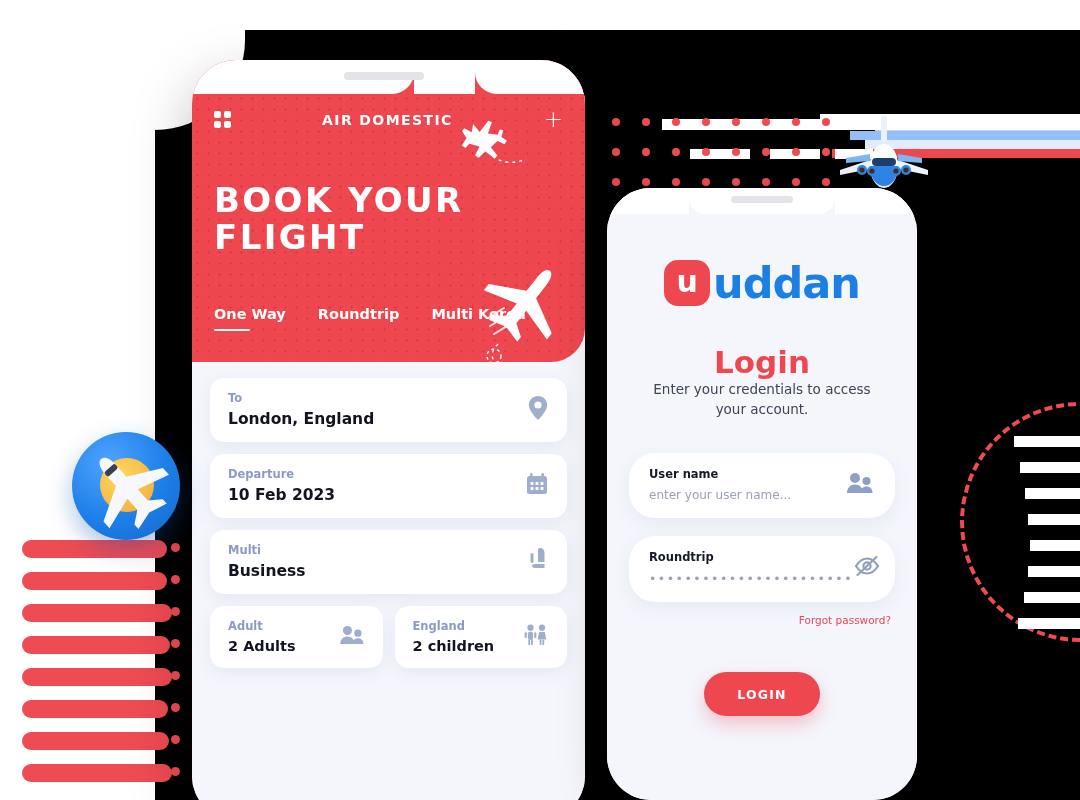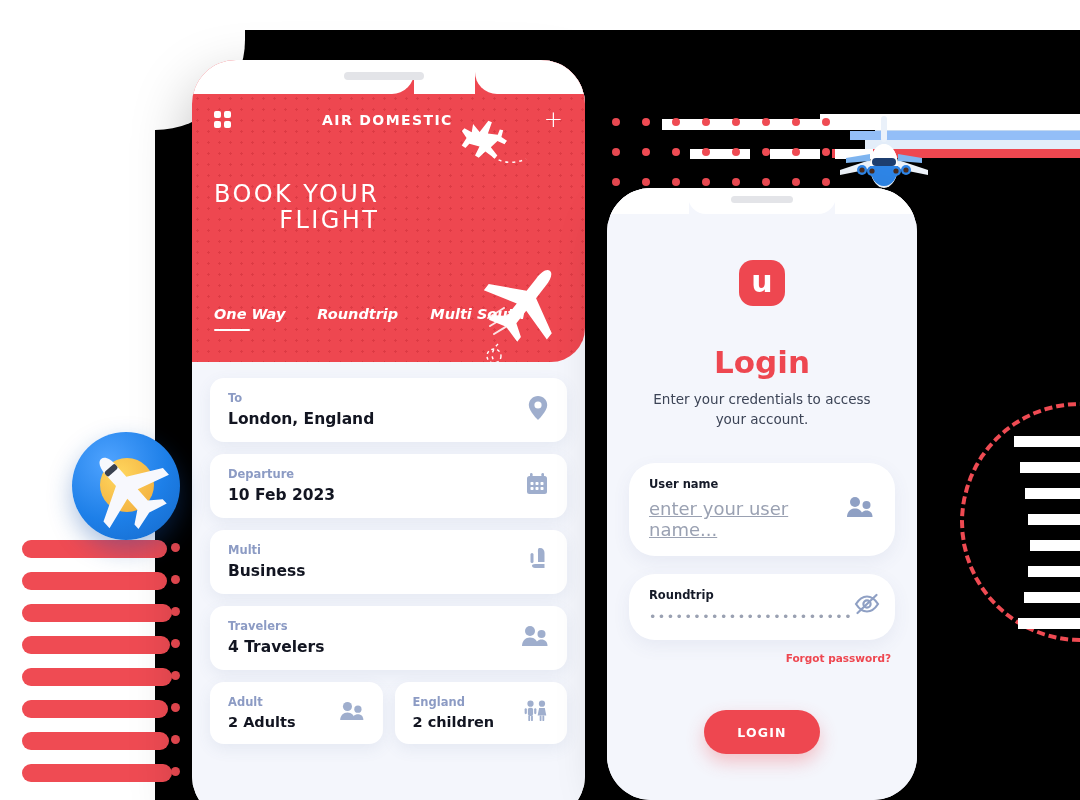--- a/index.html
+++ b/index.html
@@ -125,29 +125,28 @@
   .grid-icon { display: grid; grid-template-columns: 7px 7px; grid-template-rows: 7px 7px; gap: 3px; }
   .grid-icon i { background: #fff; border-radius: 2px; display: block; }
   .topbar-title {
     font-size: 14px; font-weight: 700; letter-spacing: 1.4px; color: #fff;
   }
   .plus-icon { font-size: 23px; line-height: 1; color: #fff; font-weight: 300; }
 
   .hero-title {
     position: absolute; left: 22px; top: 122px;
     color: #fff;
-    font-size: 24px; font-weight: 400; letter-spacing: 2.4px; line-height: 1.08;
+    font-size: 34px; font-weight: 700; letter-spacing: 2.4px; line-height: 1.08;
     text-transform: uppercase;
-    text-align: right;
   }
   .tabs {
     position: absolute; left: 22px; top: 246px; right: 22px;
     display: flex; gap: 32px; align-items: flex-start;
   }
-  .tab { color: #fff; font-size: 14.5px; font-weight: 600; position: relative; padding-bottom: 9px; font-style: italic; }
+  .tab { color: #fff; font-size: 14.5px; font-weight: 600; position: relative; padding-bottom: 9px; }
   .tab.active::after {
     content: ""; position: absolute; left: 0; bottom: 0; width: 36px; height: 2.5px;
     background: #fff; border-radius: 2px;
   }
   .plane-small { position: absolute; left: 262px; top: 55px; }
   .plane-big { position: absolute; left: 288px; top: 200px; }
 
   
   .form-area { padding: 16px 18px 0 18px; }
   .card {
@@ -174,33 +173,33 @@
 
   .brand { margin-top: 72px; display: flex; align-items: center; justify-content: center; gap: 3px; }
   .brand-u {
     width: 46px; height: 46px; background: #EE4750; border-radius: 14px;
     color: #fff; font-size: 30px; font-weight: 800; display: flex; align-items: center; justify-content: center;
     line-height: 1; padding-bottom: 3px;
   }
   .brand-word { color: #1C7FE3; font-size: 43px; font-weight: 800; letter-spacing: -1px; line-height: 1; }
 
   .login-title { text-align: center; color: #EE4750; font-size: 31px; font-weight: 800; margin-top: 38px; }
-  .login-sub { text-align: center; color: #3C4456; font-size: 13.5px; line-height: 1.45; margin-top: 10px; padding: 0 38px; }
+  .login-sub { text-align: center; color: #3C4456; font-size: 13.5px; line-height: 1.45; padding: 0 38px; }
 
   .field {
     margin: 0 22px 18px 22px; background: #ffffff; border-radius: 26px;
     padding: 14px 20px 16px 20px;
     box-shadow: 0 6px 18px rgba(82,95,140,0.08);
     display: flex; align-items: center; justify-content: space-between;
   }
   .field .flbl { font-size: 11.5px; font-weight: 700; color: #151A28; margin-bottom: 7px; }
-  .field .fval { font-size: 18px; color: #9AA1B2; text-decoration: underline; }
+  .field .fval { font-size: 12px; color: #9AA1B2; }
   .field .fdots { font-size: 12.5px; color: #9AA1B2; letter-spacing: 1.5px; }
   .fields-top { margin-top: 34px; }
-  .forgot { text-align: right; color: #EE4750; font-size: 10.5px; font-weight: 700; margin: -6px 26px 0 0; }
+  .forgot { text-align: right; color: #EE4750; font-size: 10.5px; font-weight: 400; margin: -6px 26px 0 0; }
   .login-btn {
     margin: 46px auto 0 auto; width: 116px; height: 44px; border-radius: 24px;
     background: #EE4750; color: #fff; font-size: 12.5px; font-weight: 800; letter-spacing: 1.2px;
     display: flex; align-items: center; justify-content: center;
     box-shadow: 0 8px 18px rgba(238,71,80,0.3);
     border: none; cursor: pointer; font-family: inherit;
   }
 
   
   .badge {
@@ -362,21 +361,21 @@
               <line x1="14" y1="74" x2="32" y2="63"></line>
             </g>
             <path d="M18 84 C8 94 12 104 22 104" stroke="#ffffff" stroke-width="1.5" fill="none" stroke-dasharray="3 4"></path>
             <circle cx="14" cy="96" r="7" stroke="#ffffff" stroke-width="1.4" fill="none" stroke-dasharray="3 3"></circle>
           </svg>
         </div>
 
         <div class="tabs">
           <div class="tab active">One Way</div>
           <div class="tab">Roundtrip</div>
-          <div class="tab">Multi South</div>
+          <div class="tab">Multi Korea</div>
         </div>
       </div>
 
       <div class="form-area">
 
 
         <div class="card">
           <div>
             <div class="lbl">To</div>
             <div class="val">London, England</div>
@@ -418,34 +417,20 @@
           </div>
           <div class="card-icon">
             <svg width="22" height="26" viewBox="0 0 22 26" fill="#9FAECD">
               <path d="M13 1 C16 1 17.5 3 17.5 6 L17.5 15 L11 15 L11 6 C11 3 10.5 1 13 1 Z"></path>
               <path d="M8 17 L17.5 17 L17.5 21 L8 21 C6 21 5 19.6 5 18.8 C5 17.8 6 17 8 17 Z"></path>
               <rect x="3.5" y="6" width="3" height="10" rx="1.5"></rect>
             </svg>
           </div>
         </div>
 
-        <div class="card">
-          <div>
-            <div class="lbl">Travelers</div>
-            <div class="val">4 Travelers</div>
-          </div>
-          <div class="card-icon">
-            <svg width="28" height="22" viewBox="0 0 28 22" fill="#9FAECD">
-              <circle cx="9" cy="6" r="5"></circle>
-              <path d="M1 21 C1 15.8 4.6 12.6 9 12.6 C13.4 12.6 17 15.8 17 21 Z"></path>
-              <circle cx="20.5" cy="9" r="4"></circle>
-              <path d="M14.5 21 C14.5 16.8 17 14.5 20.5 14.5 C24 14.5 26.5 16.8 26.5 21 Z"></path>
-            </svg>
-          </div>
-        </div>
 
         <div class="card-row">
           <div class="card">
             <div>
               <div class="lbl">Adult</div>
               <div class="val">2 Adults</div>
             </div>
             <div class="card-icon">
               <svg width="26" height="20" viewBox="0 0 28 22" fill="#9FAECD">
                 <circle cx="9" cy="6" r="5"></circle>
@@ -485,20 +470,21 @@
     <div class="screen-right">
       <div class="rnotch-wrap">
         <div class="rnotch-l"></div>
         <div class="rnotch-r"></div>
         <div class="rnotch"></div>
         <div class="notch-speaker" style="left:50%; transform:translateX(-50%); top:8px; width:62px; height:7px;"></div>
       </div>
 
       <div class="brand">
         <div class="brand-u">u</div>
+        <div class="brand-word">uddan</div>
       </div>
 
       <div class="login-title">Login</div>
       <div class="login-sub">Enter your credentials to access your account.</div>
 
       <div class="fields-top">
         <div class="field">
           <div>
             <div class="flbl">User name</div>
             <div class="fval">enter your user name...</div>

